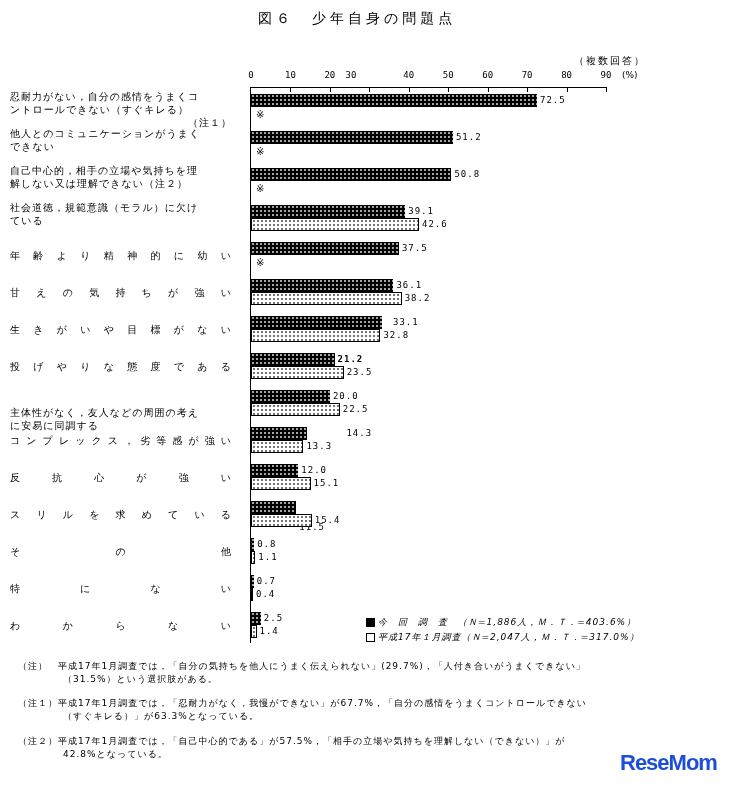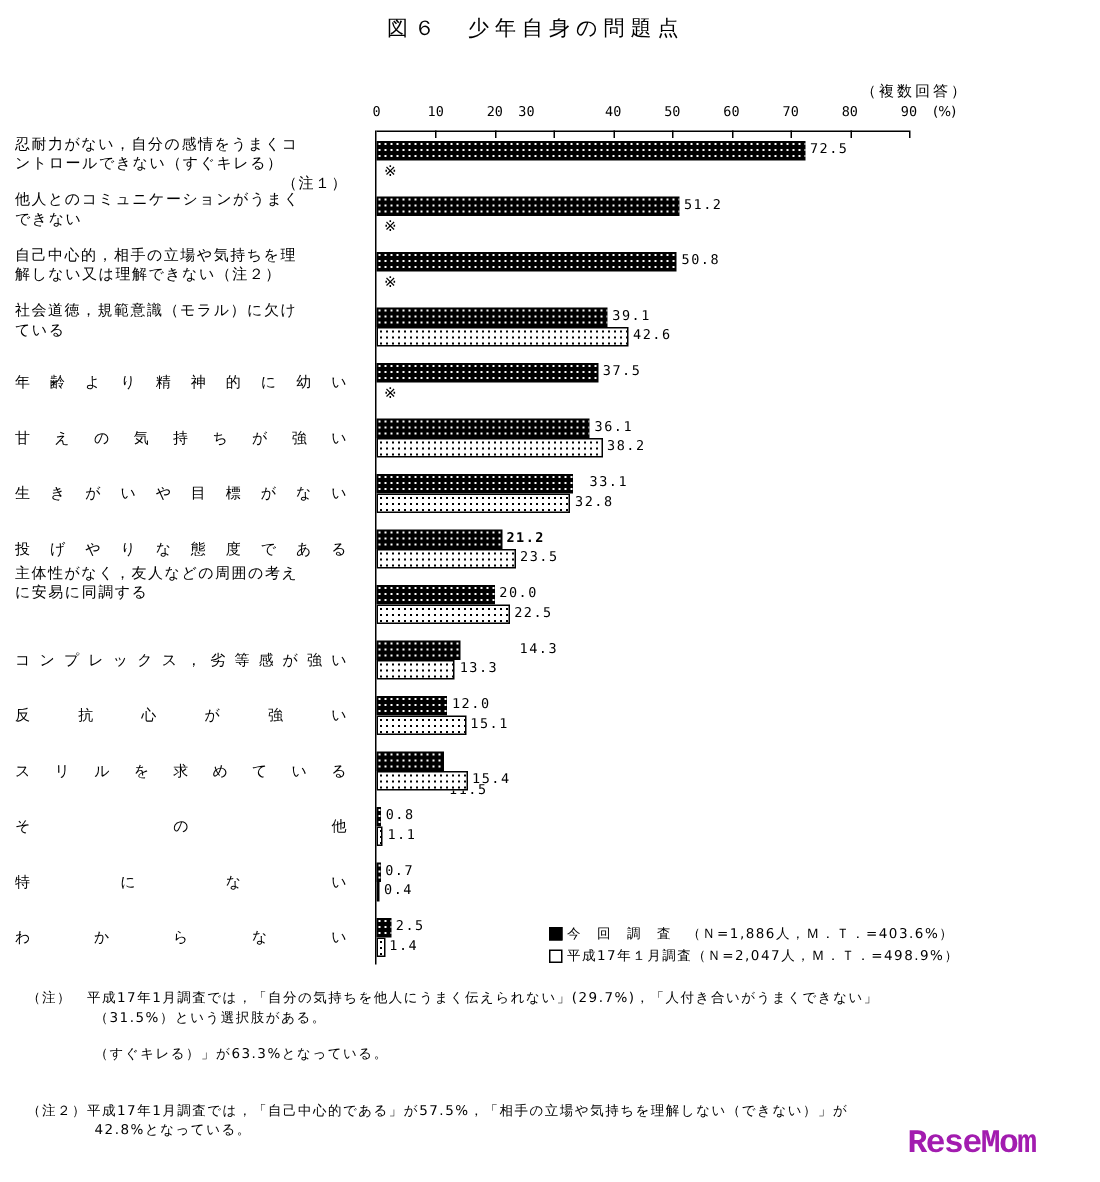--- a/index.html
+++ b/index.html
@@ -17,26 +17,26 @@
   .cat-label.spread { text-align:justify; text-align-last:justify; }
   .bar { left:251px; height:13px; box-sizing:border-box; }
   .bar.cur { background-color:#000;
              background-image:radial-gradient(circle, #fff 0.6px, transparent 0.9px);
              background-size:4px 4px; }
   .bar.prev { background-color:#fff; border:1px solid #000;
               background-image:radial-gradient(circle, #000 0.55px, transparent 0.9px);
               background-size:4px 4px; }
   .val { font-size:9px; font-family:"DejaVu Sans Mono", monospace; letter-spacing:1px; line-height:13px; }
   .mark { left:256px; font-size:10px; line-height:13px; }
-  .legend { left:366px; font-size:9px; letter-spacing:1px; }
+  .legend { left:366px; font-size:9px; letter-spacing:1px;font-style:italic; }
   .legend .sw { display:inline-block; width:7px; height:7px; border:1px solid #000; margin-right:3px; vertical-align:middle; }
   .legend .sw.cur { background:#000; }
   .note { left:18px; font-size:9px; line-height:13px; letter-spacing:1px; }
   .note .indent { padding-left:45px; }
-  #watermark { left:605px; top:750px; font-size:22px; font-weight:bold; color:#a21caf; font-family:Liberation Mono, monospace; letter-spacing:-1px; }
+  #watermark { left:620px; top:750px; font-size:22px; font-weight:bold; color:#1d4ed8; font-family:Liberation Sans, sans-serif; letter-spacing:-1px; }
 </style>
 </head>
 <body>
 
 <div id="title" class="abs">図６　少年自身の問題点</div>
 <div id="multi-note" class="abs">（複数回答）</div>
 
 <div id="ticks-host">
     <div class="abs tick-label" style="left: 251px;">0</div>
     <div class="abs tick-label" style="left: 290.444px;">10</div>
@@ -113,21 +113,21 @@
     <div class="abs val" style="top: 316px; left: 393px;">33.1</div>
     <div class="abs bar prev" style="top: 329px; width: 129.378px;"></div>
     <div class="abs val" style="top: 329px; left: 383.378px;">32.8</div>
     <div class="abs cat-label spread" style="top: 360px;">
       <div>投げやりな態度である</div>
     </div>
     <div class="abs bar cur" style="top: 353px; width: 83.6222px;"></div>
     <div class="abs val" style="top: 353px; left: 337.622px; font-weight: bold;">21.2</div>
     <div class="abs bar prev" style="top: 366px; width: 92.6944px;"></div>
     <div class="abs val" style="top: 366px; left: 346.694px;">23.5</div>
-    <div class="abs cat-label" style="top: 376px;">
+    <div class="abs cat-label" style="top: 406px;">
       <div>主体性がなく，友人などの周囲の考え</div>
       <div>に安易に同調する</div>
     </div>
     <div class="abs bar cur" style="top: 390px; width: 78.8889px;"></div>
     <div class="abs val" style="top: 390px; left: 332.889px;">20.0</div>
     <div class="abs bar prev" style="top: 403px; width: 88.75px;"></div>
     <div class="abs val" style="top: 403px; left: 342.75px;">22.5</div>
     <div class="abs cat-label spread" style="top: 434px;">
       <div>コンプレックス，劣等感が強い</div>
     </div>
@@ -169,29 +169,30 @@
     <div class="abs bar cur" style="top: 612px; width: 9.86111px;"></div>
     <div class="abs val" style="top: 612px; left: 263.861px;">2.5</div>
     <div class="abs bar prev" style="top: 625px; width: 5.52222px;"></div>
     <div class="abs val" style="top: 625px; left: 259.522px;">1.4</div>
   </div>
 
 <div class="abs legend" style="top:616px;">
   <span class="sw cur"></span><span>今　回　調　査　（Ｎ=1,886人，Ｍ．Ｔ．=403.6%）</span>
 </div>
 <div class="abs legend" style="top:631px;">
-  <span class="sw"></span><span>平成17年１月調査（Ｎ=2,047人，Ｍ．Ｔ．=498.9%）</span>
+  <span class="sw"></span><span>平成17年１月調査（Ｎ=2,047人，Ｍ．Ｔ．=317.0%）</span>
 </div>
 
 <div id="notes-host">
     <div class="abs note" style="top: 660px;">
       <div><span>（注）　</span><span>平成17年1月調査では，「自分の気持ちを他人にうまく伝えられない」(29.7%)，「人付き合いがうまくできない」</span></div>
       <div class="indent">（31.5%）という選択肢がある。</div>
     </div>
     <div class="abs note" style="top: 697px;">
+      <div><span>（注１）</span><span>平成17年1月調査では，「忍耐力がなく，我慢ができない」が67.7%，「自分の感情をうまくコントロールできない</span></div>
       <div class="indent">（すぐキレる）」が63.3%となっている。</div>
     </div>
     <div class="abs note" style="top: 735px;">
       <div><span>（注２）</span><span>平成17年1月調査では，「自己中心的である」が57.5%，「相手の立場や気持ちを理解しない（できない）」が</span></div>
       <div class="indent">42.8%となっている。</div>
     </div>
   </div>
 
 <div id="watermark" class="abs">ReseMom</div>
 

